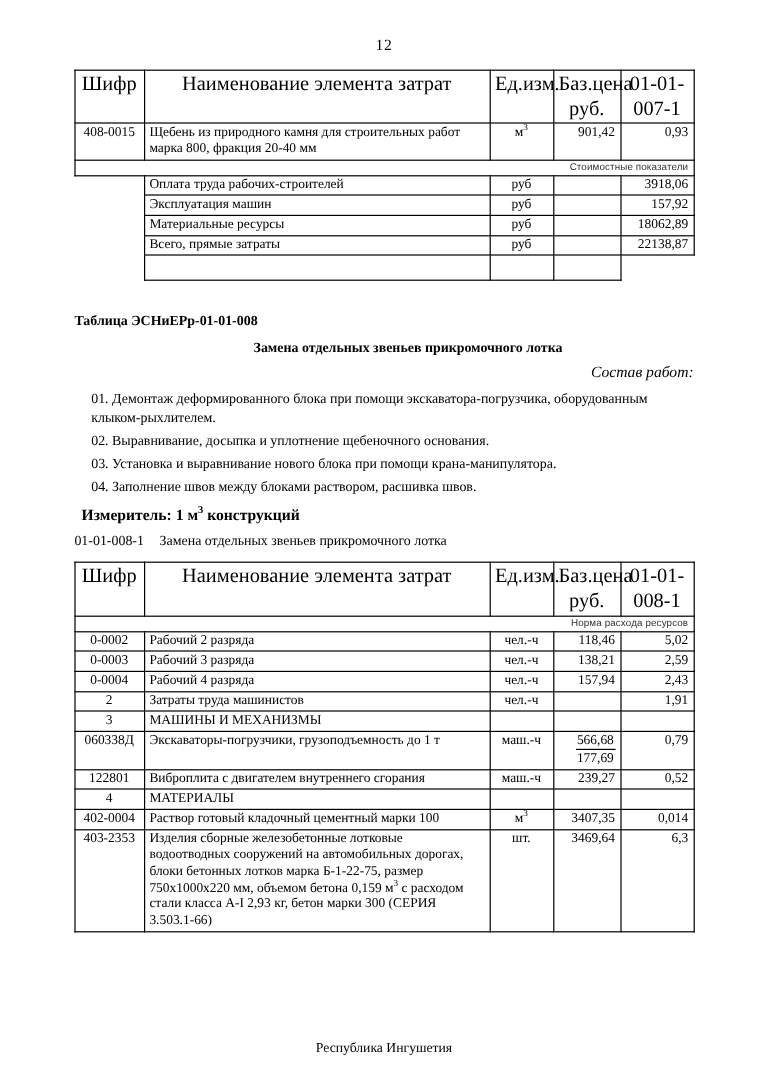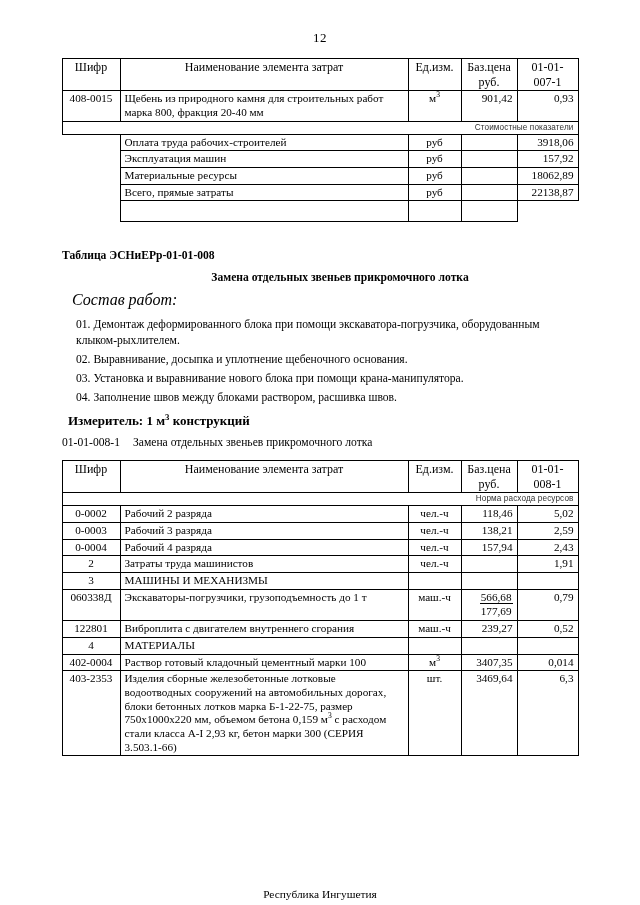--- a/index.html
+++ b/index.html
@@ -49,21 +49,21 @@
   col.c-code  { width: 58px; }
   col.c-name  { width: 288px; }
   col.c-unit  { width: 53px; }
   col.c-price { width: 56px; }
   col.c-val   { width: 61px; }
 
   .hdr td {
     text-align: center;
     vertical-align: middle;
     padding: 4px 2px;
-    font-size: 12px;
+    font-size: 17px;
   }
   .ctr { text-align: center; }
   .rgt { text-align: right; }
   .lft { text-align: left; }
   .bold { font-weight: bold; }
   .nb { border: none !important; }
 
   .subhead-row td {
     text-align: right;
     font-family: "Liberation Sans", "DejaVu Sans", sans-serif;
@@ -107,23 +107,23 @@
     margin-bottom: 6px;
   }
   .mid .t-sub {
     font-weight: bold;
     text-align: center;
     font-size: 11.6px;
     margin-bottom: 3px;
     padding-left: 40px;
   }
   .mid .t-comp {
-    text-align: left;
+    text-align: right;
     font-style: italic;
-    font-size: 16px;
+    font-size: 13px;
     margin-bottom: 6px;
     padding-left: 10px;
   }
   .mid .step {
     margin: 0 0 3px 0;
     padding-left: 14px;
     text-indent: 0;
     font-size: 11.6px;
   }
   .mid .meter {
@@ -132,21 +132,21 @@
     margin: 6px 0 5px 6px;
   }
   .mid .code-line {
     font-size: 11.6px;
     margin: 0 0 9px 0;
   }
   .mid .code-line .lbl { margin-right: 13px; }
 
   .footer {
     position: absolute;
-    bottom: 5px;
+    bottom: 25px;
     left: 0;
     width: 640px;
     text-align: center;
     font-size: 11.4px;
   }
   .top-table-wrap { margin-top: 2px; }
 </style>
 </head>
 <body>
 

